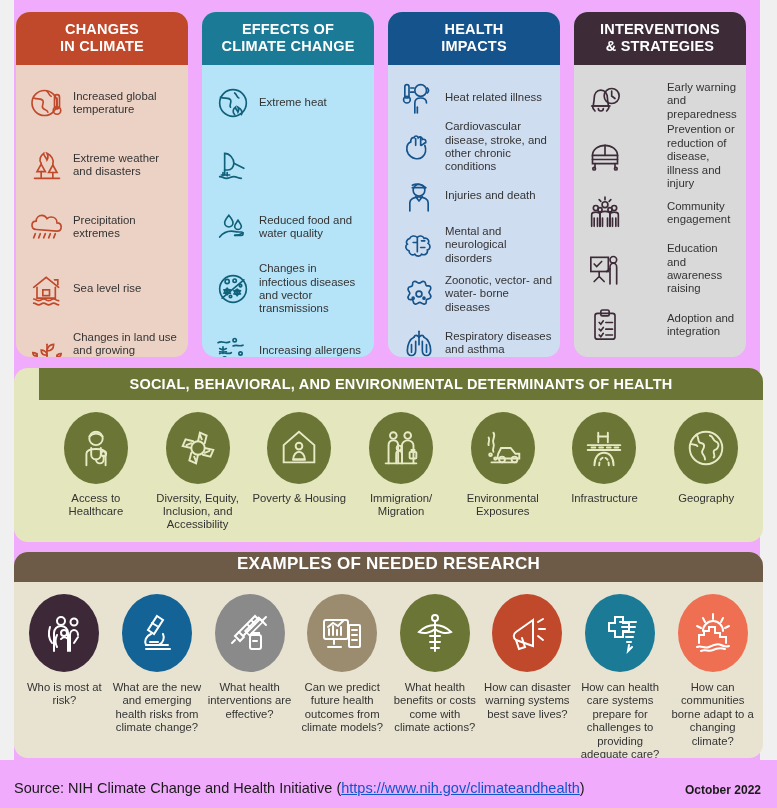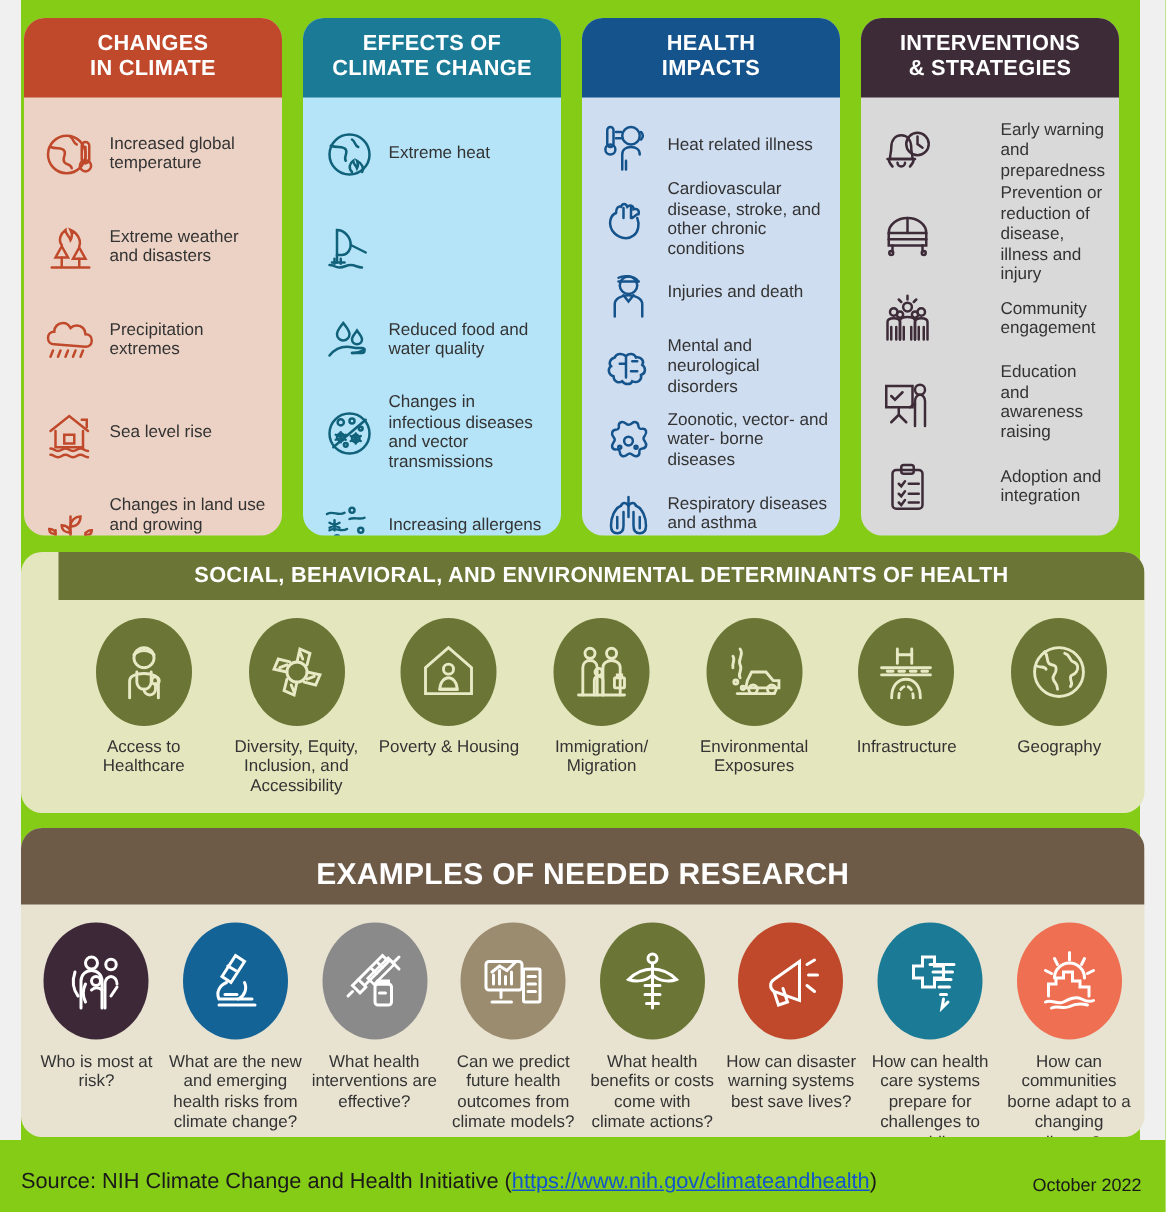--- a/index.html
+++ b/index.html
@@ -3,21 +3,21 @@
 <meta charset="utf-8">
 <style>
   * { box-sizing: border-box; margin:0; padding:0; }
   html,body { width:777px; height:808px; }
   body {
     font-family: "Liberation Sans", sans-serif;
     background:#ffffff;
     position:relative;
     overflow:hidden;
   }
-  .page { position:absolute; inset:0; background:#84cc16; }
+  .page { position:absolute; inset:0; background:#f0abfc; }
   
   .gutter-l { position:absolute; left:0; top:0; width:14px; height:760px; background:#f0f0f0; }
   .gutter-r { position:absolute; right:0; top:0; width:17px; height:760px; background:#f0f0f0; }
 
   
   .cards { position:absolute; left:16px; top:12px; width:745px; height:345px;
            display:flex; gap:14px; }
   .card { width:172px; border-radius:14px; overflow:hidden; display:flex; flex-direction:column; }
   .card-head { color:#fff; font-weight:bold; font-size:14.5px; line-height:17px;
                text-align:center; padding:9px 4px 10px; letter-spacing:.2px; }
@@ -41,35 +41,35 @@
   .band-body { display:flex; padding:12px 6px 8px; }
   .det { flex:1; display:flex; flex-direction:column; align-items:center; }
   .det .circ { width:64px; height:72px; border-radius:50%; display:flex;
                align-items:center; justify-content:center; }
   .det .circ svg { width:46px; height:46px; }
   .det .lab { margin-top:8px; font-size:11.3px; line-height:13.2px; text-align:center; color:#333; }
 
   
   .band2 { position:absolute; left:14px; top:552px; width:749px; height:206px;
            border-radius:14px; overflow:hidden; }
-  .band2-head { color:#fff; font-weight:bold; font-size:20px; text-align:center;
-                padding:20px 0 8px; letter-spacing:.2px; }
+  .band2-head { color:#fff; font-weight:bold; font-size:17px; text-align:center;
+                padding:2px 0 8px; letter-spacing:.2px; }
   .band2-body { display:flex; padding:12px 4px 6px; }
   .res { flex:1; display:flex; flex-direction:column; align-items:center; padding:0 2px; }
   .res .circ { width:70px; height:78px; border-radius:50%; display:flex;
                align-items:center; justify-content:center; }
   .res .circ svg { width:48px; height:48px; }
   .res .lab { margin-top:9px; font-size:11.3px; line-height:13.4px; text-align:center; color:#333; }
 
   
   .footer { position:absolute; left:14px; top:780px; width:749px;
             display:flex; align-items:baseline; }
   .src { font-size:14.5px; color:#1a1a1a; }
   .src a { color:#1155cc; text-decoration:underline; }
-  .date { position:absolute; right:16px; top:783px; font-size:12px; color:#1a1a1a; }
+  .date { position:absolute; right:16px; top:783px; font-size:12px; color:#1a1a1a;font-weight:bold; }
 </style>
 </head>
 <body>
 
 <div class="page">
   <div class="gutter-l"></div>
   <div class="gutter-r"></div>
 
   <div class="cards">
 

